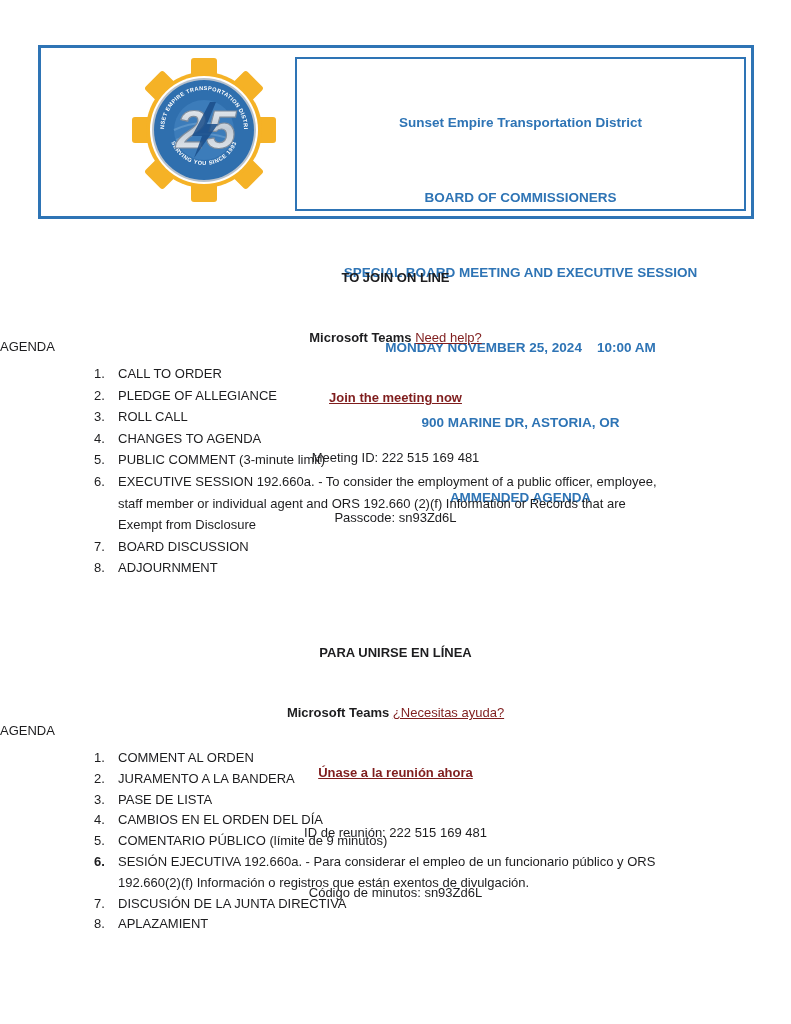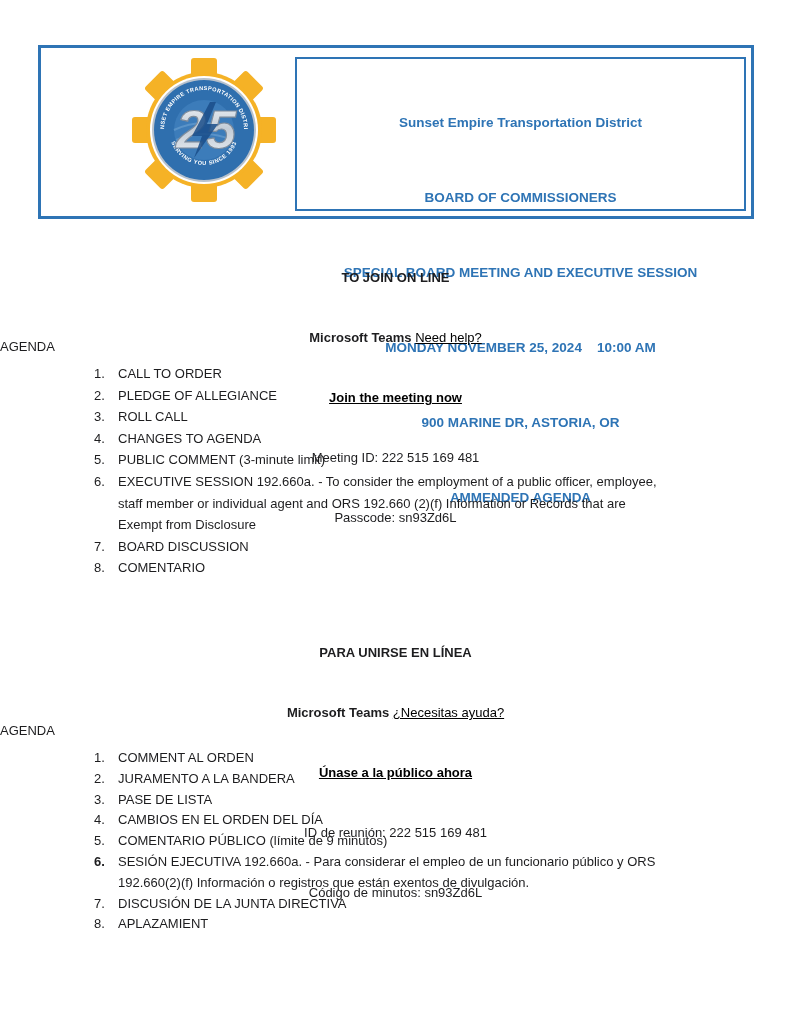--- a/index.html
+++ b/index.html
@@ -38,21 +38,21 @@
     position:absolute; left:0; right:0;
     text-align:center;
     font-size:13px;
     line-height:20px;
     white-space:pre-wrap;
   }
   .join-en { top:228px; }
   .join-es { top:603px; }
   .b { font-weight:bold; }
   .link {
-    color:#000000;
+    color:#7f1d1d;
     text-decoration:underline;
     cursor:pointer;
   }
   .agenda-heading {
     position:absolute; left:0; right:0;
     text-align:left;
     font-size:13px;
   }
   .agenda-heading-en { top:339px; }
   .agenda-heading-es { top:723px; }
@@ -187,28 +187,28 @@
 Exempt from Disclosure</span>
       </div>
 
       <div class="row">
         <span class="num">7.</span>
         <span class="txt">BOARD DISCUSSION</span>
       </div>
 
       <div class="row">
         <span class="num">8.</span>
-        <span class="txt">COMENTARIO</span>
+        <span class="txt">ADJOURNMENT</span>
       </div>
     </div>
 
   <div class="join-block join-es">
     <div class="b">PARA UNIRSE EN LÍNEA</div>
     <div><span class="b">Microsoft Teams</span> <span class="link">¿Necesitas ayuda?</span></div>
-    <div><span class="link b">Únase a la público ahora</span></div>
+    <div><span class="link b">Únase a la reunión ahora</span></div>
     <div>ID de reunión: 222 515 169 481</div>
     <div>Código de minutos: sn93Zd6L</div>
   </div>
 
   <div class="agenda-heading agenda-heading-es">AGENDA</div>
 
   <div class="list list-es">
 
       <div class="row">
         <span class="num">1.</span>

